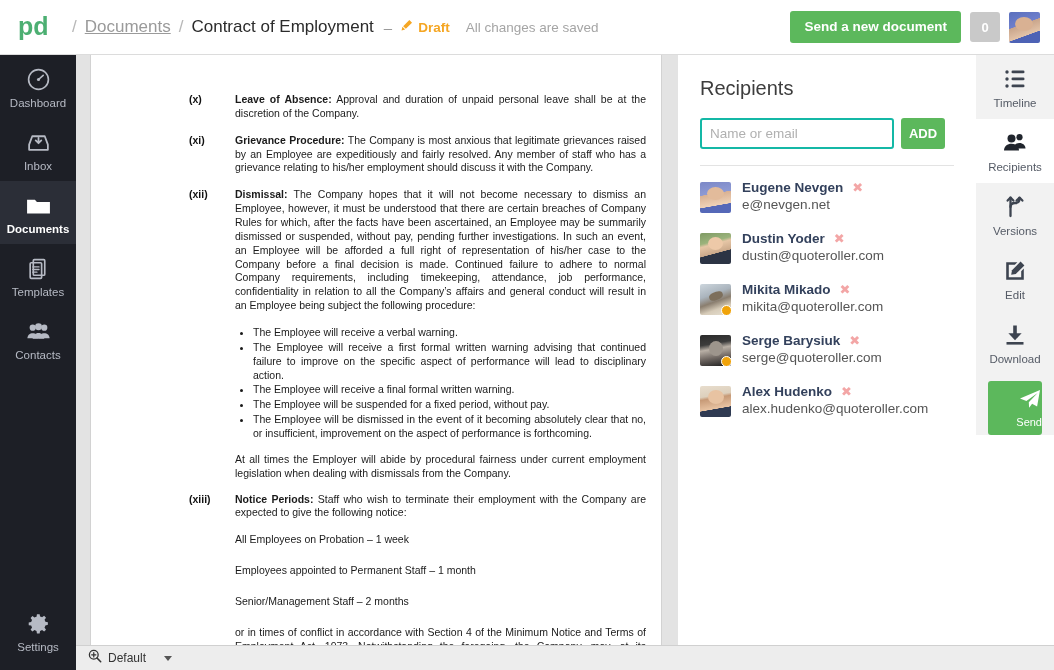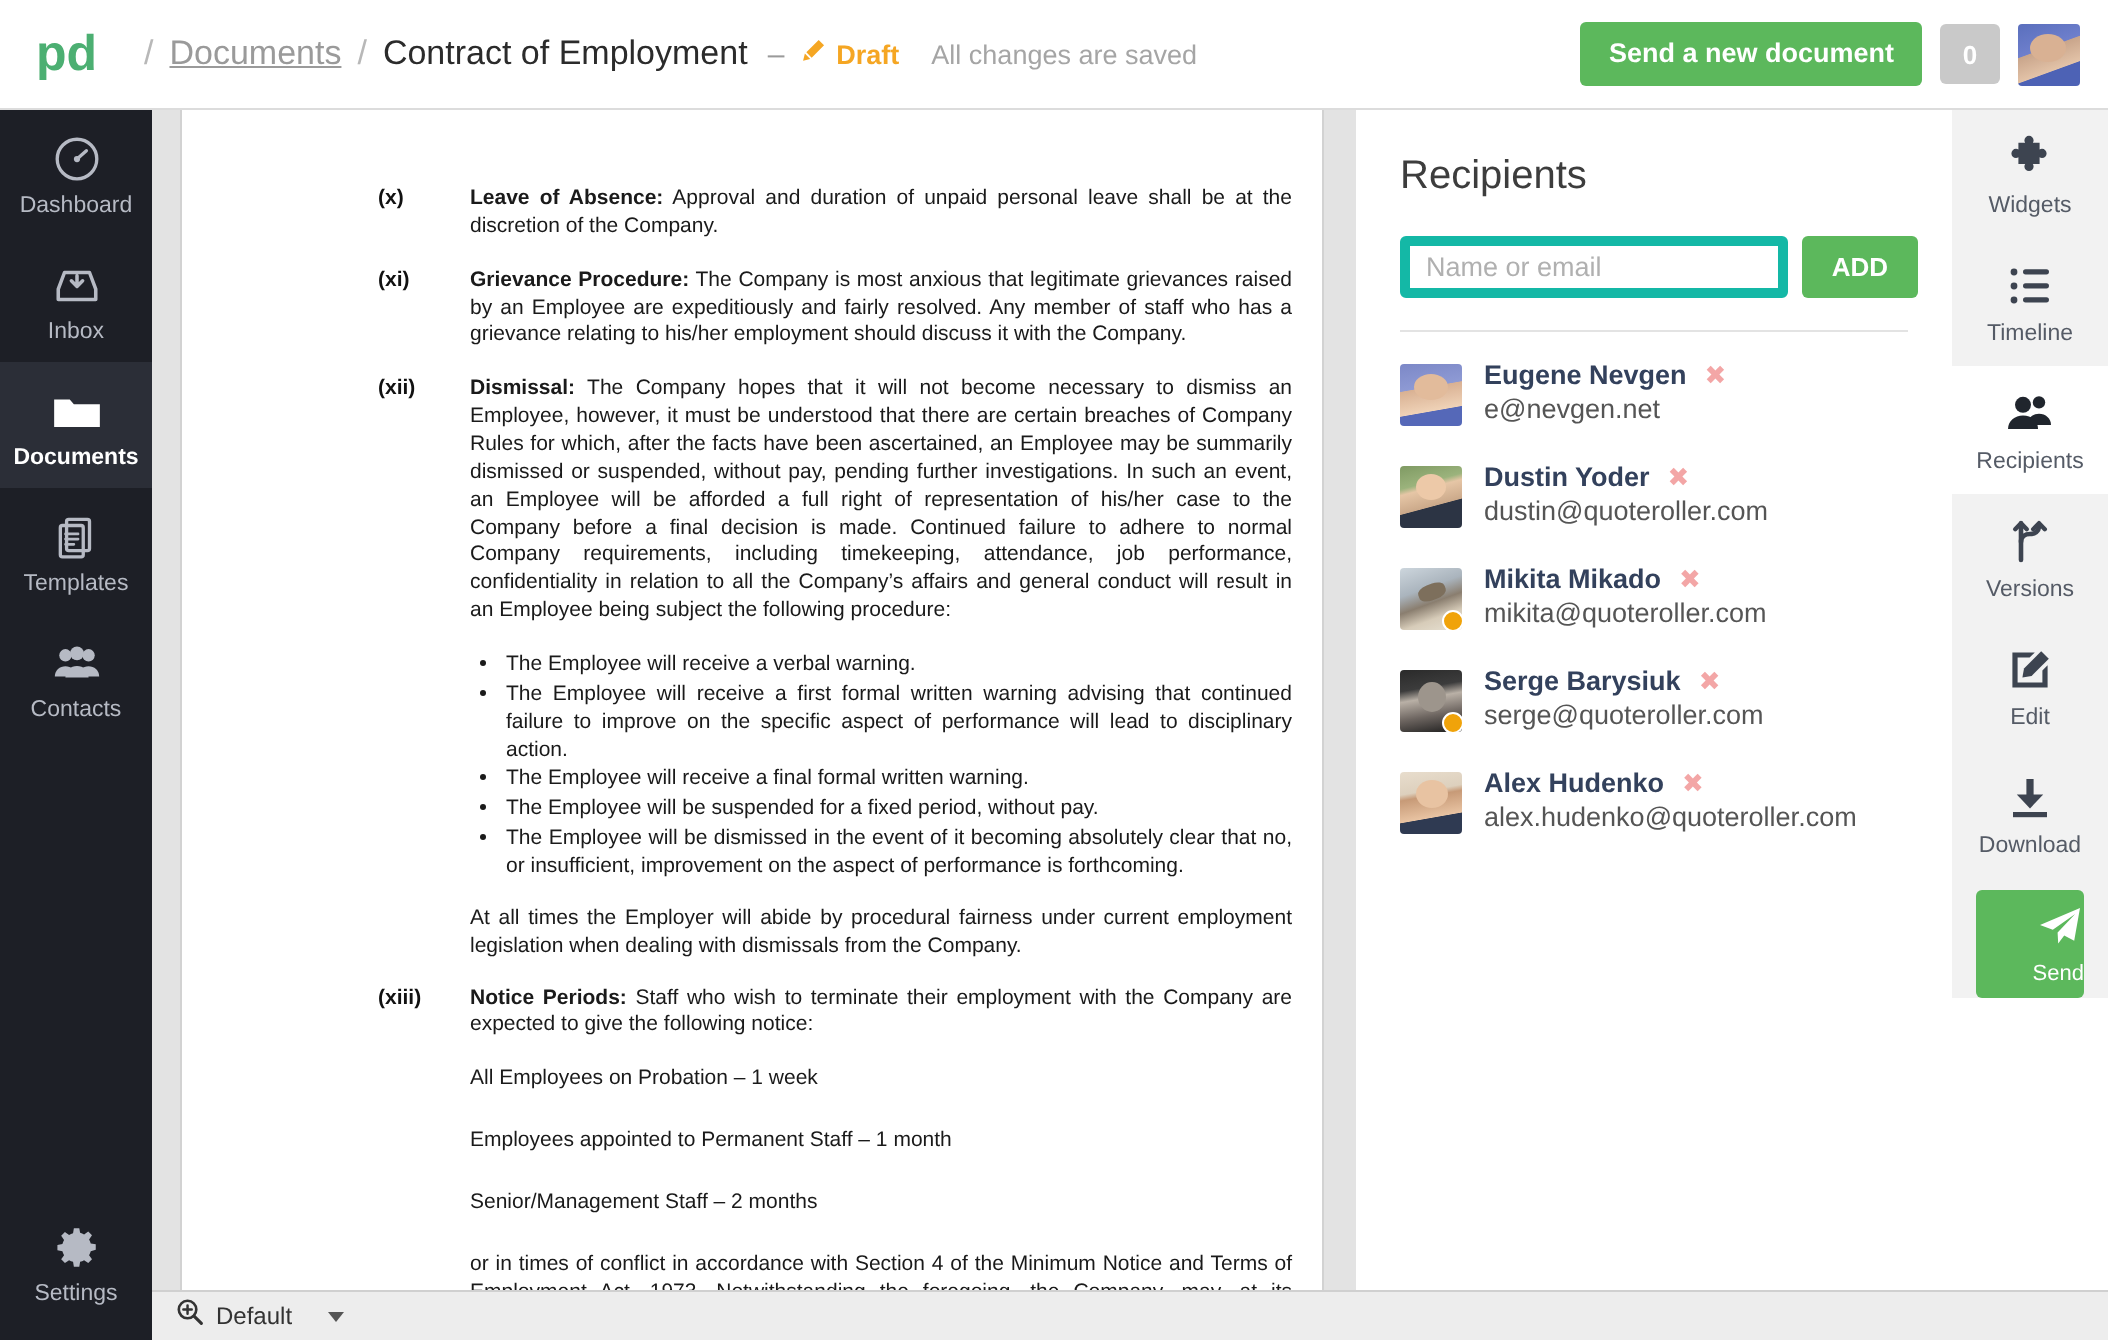--- a/index.html
+++ b/index.html
@@ -122,27 +122,27 @@
   }
 
   
   .rpanel {
     position: absolute; left: 678px; top: 55px; width: 298px; height: 615px;
     background: #ffffff;
   }
   .rtitle { font-size: 20px; color: #3d3d3d; margin: 22px 0 0 22px; }
   .rform { display: flex; margin: 18px 0 0 22px; }
   .rinput {
-    width: 194px; height: 31px; border: 5px solid #14b8a6; border-radius: 3px;
+    width: 194px; height: 31px; border: 2px solid #14b8a6; border-radius: 3px;
     padding: 0 8px; font-size: 13.5px; color: #333;
     font-family: "Liberation Sans", sans-serif; outline: none;
   }
   .rinput::placeholder { color: #b0b0b0; }
   .radd {
-    margin-left: 7px; width: 58px; height: 31px; background: #5cb85c; color: #fff;
+    margin-left: 7px; width: 44px; height: 31px; background: #5cb85c; color: #fff;
     border: none; border-radius: 3px; font-size: 13px; font-weight: bold; cursor: pointer;
   }
   .rdiv { margin: 16px 22px 0 22px; border-top: 1px solid #e3e3e3; }
   .rlist { margin: 14px 0 0 22px; }
   .ritem { display: flex; align-items: flex-start; margin-bottom: 18px; }
   .ravatar {
     width: 31px; height: 31px; border-radius: 2px; margin-right: 11px; margin-top: 2px;
     position: relative; overflow: hidden; flex: 0 0 31px;
   }
   .ravatar .badge {
@@ -404,28 +404,20 @@
       </div>
 
     </div>
   </div>
 
   <div class="rightbar">
 
     <div class="rgroup">
       <div class="ritem-btn">
         <span class="ic">
-          <svg width="24" height="24" viewBox="0 0 24 24">
-              <path d="M9.2 3.2a2.3 2.3 0 014.6 0c0 .5-.2.9-.4 1.2h3.4v3.4c.3-.2.7-.4 1.2-.4a2.3 2.3 0 010 4.6c-.5 0-.9-.2-1.2-.4v3.4h-3.4c.2.3.4.7.4 1.2a2.3 2.3 0 01-4.6 0c0-.5.2-.9.4-1.2H6.2v-3.4c-.3.2-.7.4-1.2.4a2.3 2.3 0 010-4.6c.5 0 .9.2 1.2.4V4.4h3.4c-.2-.3-.4-.7-.4-1.2z" fill="#3d4450"></path>
-            </svg>
-        </span>
-        <span class="lbl">Widgets</span>
-      </div>
-      <div class="ritem-btn">
-        <span class="ic">
           <svg width="24" height="22" viewBox="0 0 24 22">
               <circle cx="4" cy="4" r="1.7" fill="#3d4450"></circle>
               <circle cx="4" cy="11" r="1.7" fill="#3d4450"></circle>
               <circle cx="4" cy="18" r="1.7" fill="#3d4450"></circle>
               <rect x="8.5" y="2.6" width="13" height="2.6" rx="1.3" fill="#3d4450"></rect>
               <rect x="8.5" y="9.6" width="13" height="2.6" rx="1.3" fill="#3d4450"></rect>
               <rect x="8.5" y="16.6" width="13" height="2.6" rx="1.3" fill="#3d4450"></rect>
             </svg>
         </span>
         <span class="lbl">Timeline</span>

